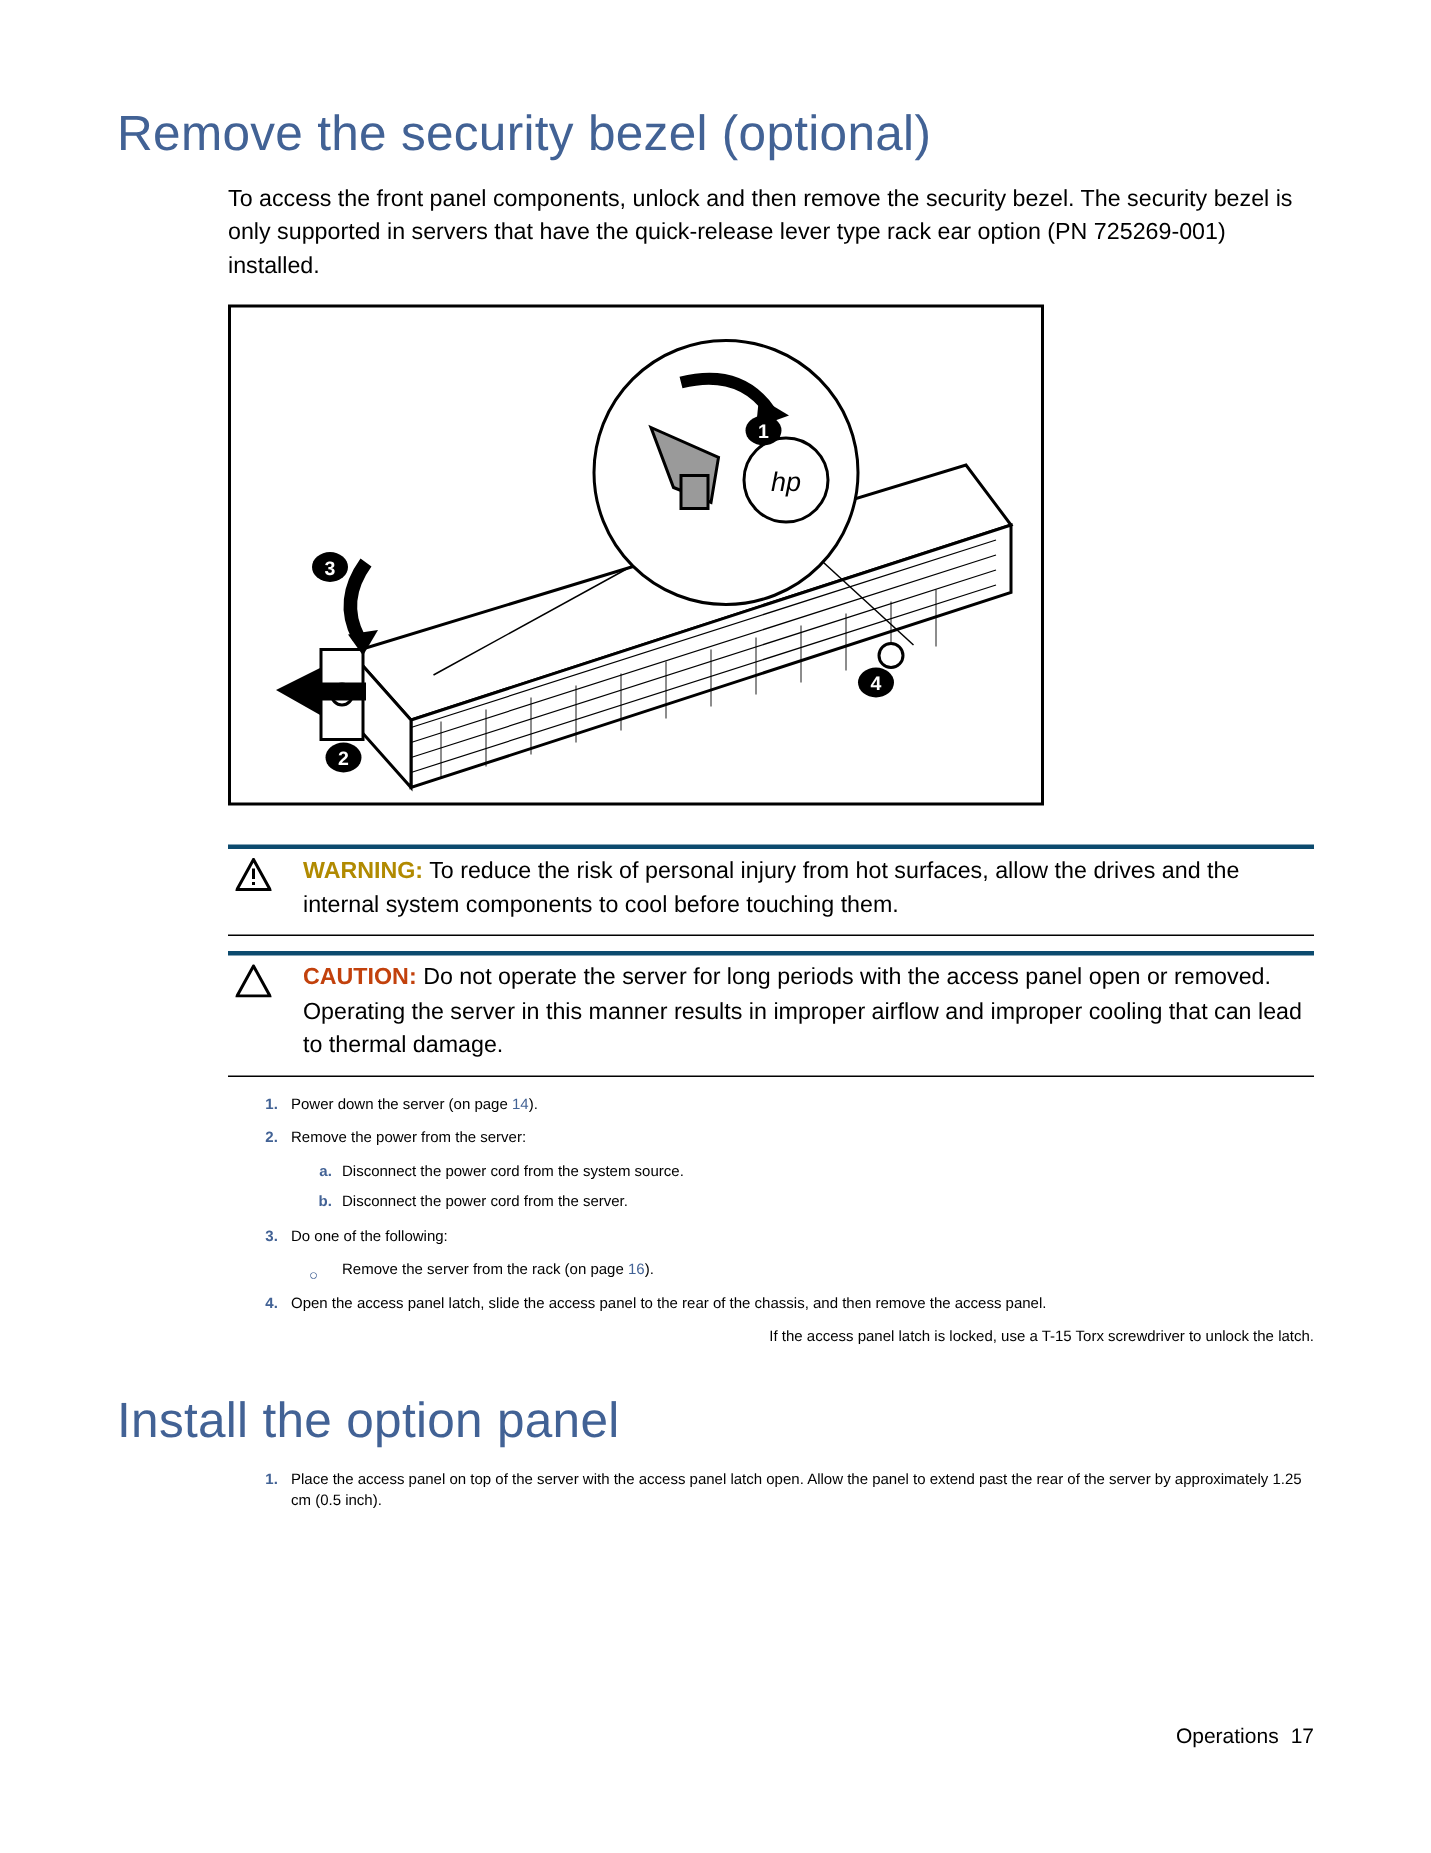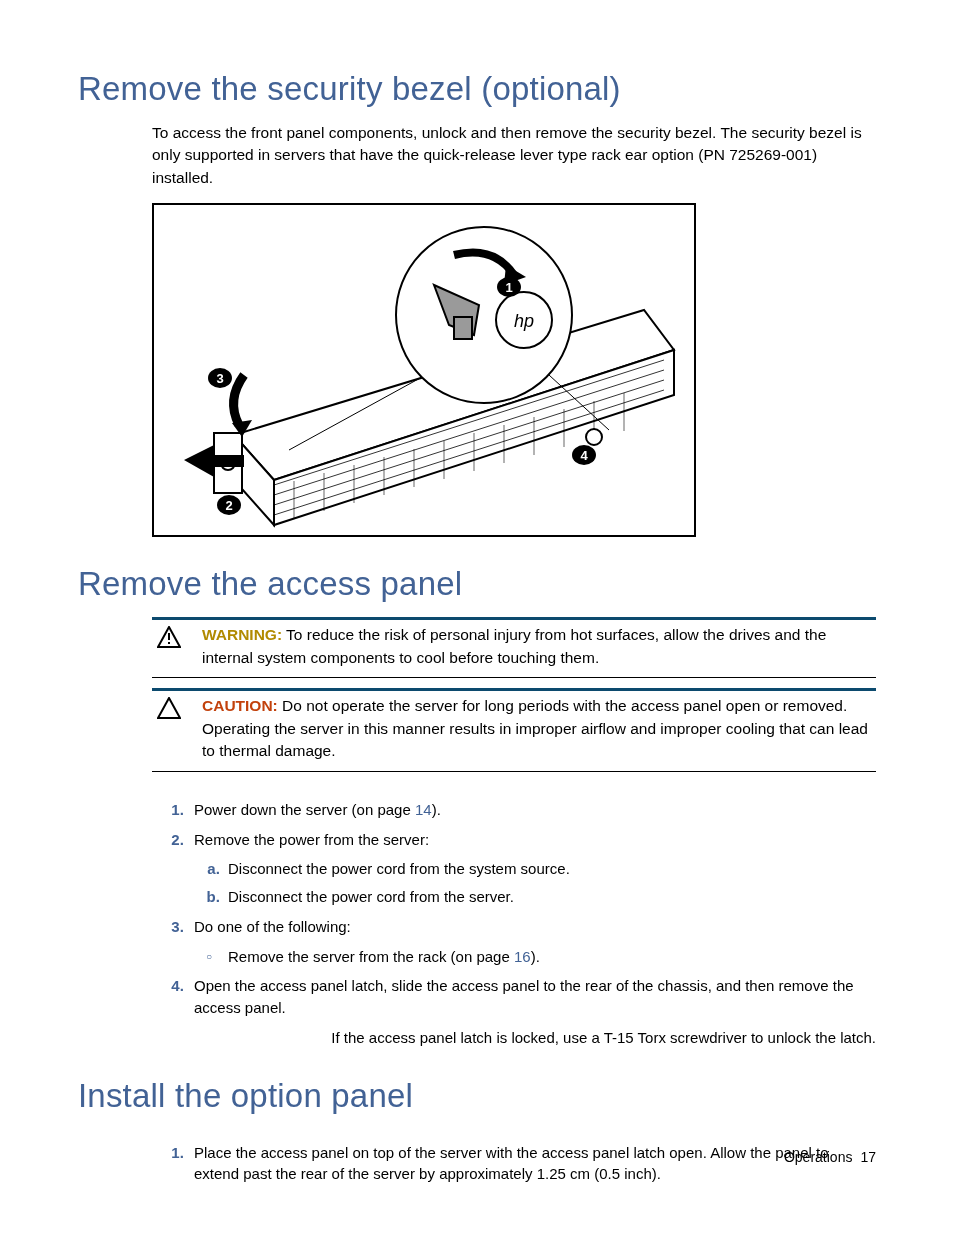--- a/index.html
+++ b/index.html
@@ -60,23 +60,23 @@
     font-size: 15.5px;
     line-height: 1.45;
   }
   .admon-label {
     font-weight: bold;
   }
   .warning .admon-label { color: #b18a00; }
   .caution .admon-label { color: #c2410c; }
 
   ol.steps {
-    margin: 27px 0 0 74px;
+    margin: 12px 0 0 74px;
     padding: 0 0 0 36px;
-    font-size: 15px;
+    font-size: 10px;
     line-height: 1.45;
   }
   ol.steps > li {
     padding-left: 6px;
     margin-bottom: 8px;
   }
   ol.steps > li::marker {
     color: #426295;
     font-weight: bold;
   }
@@ -197,21 +197,20 @@
         <ellipse cx="66" cy="173" rx="12" ry="10" fill="#000"></ellipse>
         <text x="66" y="178" text-anchor="middle" fill="#fff" font-size="13" font-weight="bold">3</text>
       </g>
       <g>
         <ellipse cx="430" cy="250" rx="12" ry="10" fill="#000"></ellipse>
         <text x="430" y="255" text-anchor="middle" fill="#fff" font-size="13" font-weight="bold">4</text>
       </g>
     </svg>
   </div>
 
-  <h1 class="sp-top">Remove the access panel</h1>
 
   <div class="admon warning">
     <div class="admon-icon">
       <svg width="24" height="22" viewBox="0 0 24 22">
         <polygon points="12,1 23,21 1,21" fill="none" stroke="#000" stroke-width="2"></polygon>
         <rect x="11" y="7" width="2" height="7" fill="#000"></rect>
         <rect x="11" y="16" width="2" height="2" fill="#000"></rect>
       </svg>
     </div>
     <div class="admon-text">

